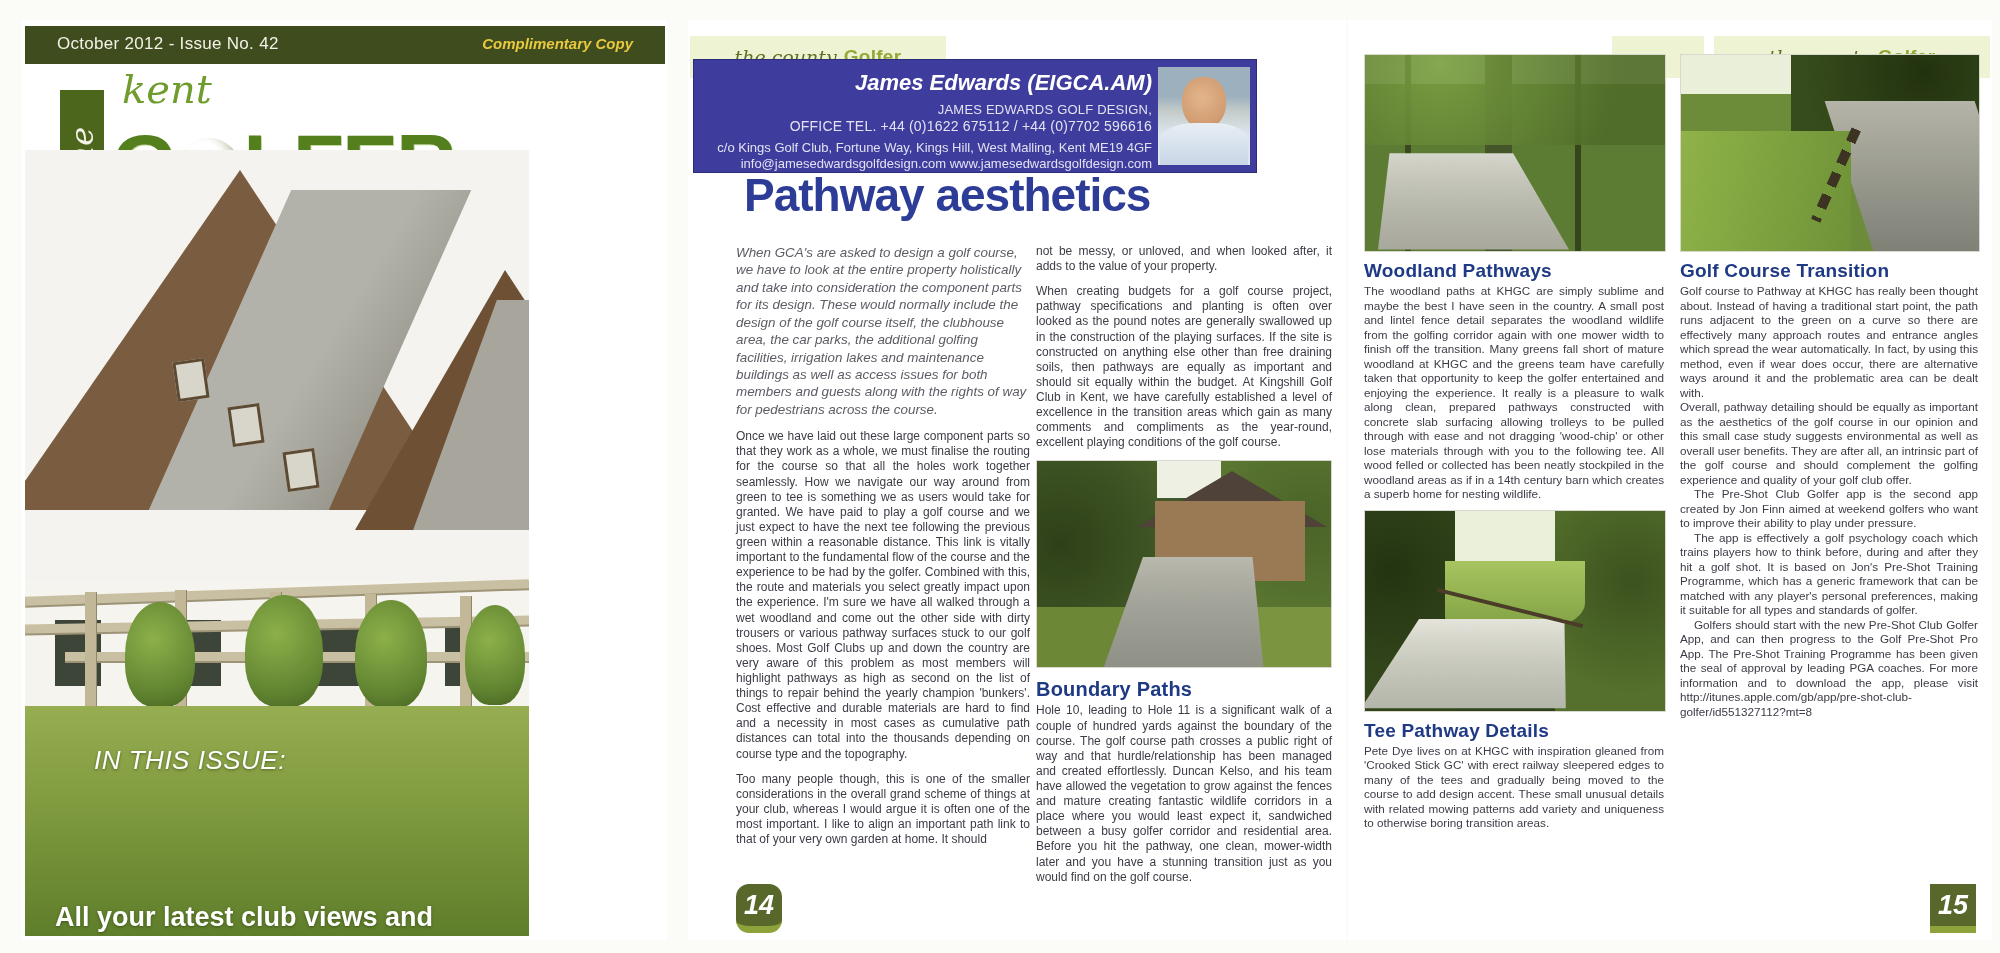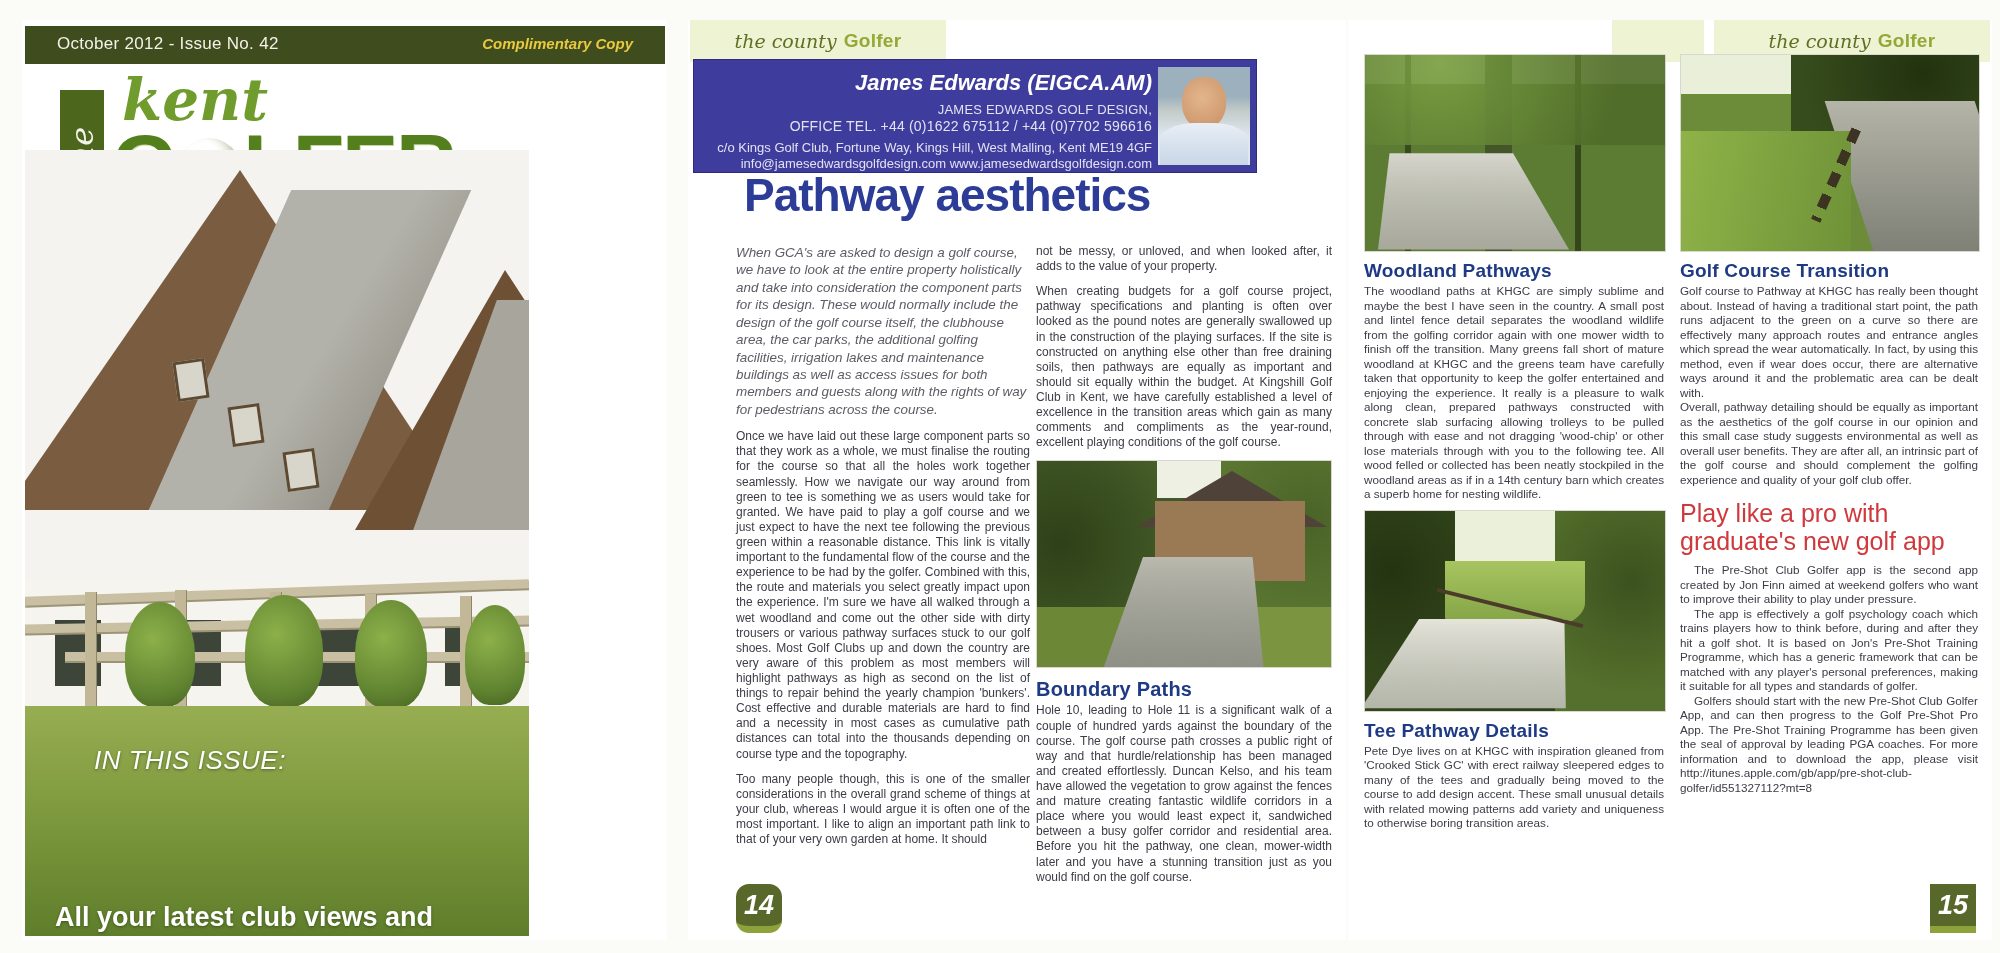--- a/index.html
+++ b/index.html
@@ -11,21 +11,21 @@
   .cover{left:22px;top:20px;width:645px;height:920px;}
   .cover-bar{position:absolute;left:3px;top:6px;width:640px;height:38px;background:#3f4c1d;}
   .cover-bar .issue{position:absolute;left:32px;top:8px;color:#f3f2e8;font-size:17px;letter-spacing:.3px;}
   .cover-bar .copy{position:absolute;right:32px;top:9px;color:#e9c93f;font-size:15px;font-style:italic;font-weight:bold;}
   .logo{position:absolute;left:38px;top:58px;width:420px;height:150px;}
   .logo-the{position:absolute;left:0;top:12px;width:44px;height:128px;background:#4c661c;}
   .logo-the span{position:absolute;left:-40px;top:44px;width:124px;text-align:center;color:#f5f4ea;
                  font-family:"DejaVu Serif",serif;font-style:italic;font-size:32px;
                  transform:rotate(-90deg);display:block;}
   .logo-kent{position:absolute;left:62px;top:-12px;color:#6f9c2c;font-family:"DejaVu Serif",serif;
-             font-style:italic;font-size:58px;font-weight:bold;}
+             font-style:italic;font-size:40px;font-weight:normal;}
   .logo-golfer{position:absolute;left:52px;top:44px;display:flex;align-items:flex-end;
                color:#53801d;font-size:84px;font-weight:bold;letter-spacing:-2px;line-height:1;
                text-shadow:1px 1px 0 #c8d8a4;}
   .golf-ball{width:64px;height:64px;border-radius:50%;margin:0 2px 4px 2px;
              background:radial-gradient(circle at 35% 30%,#ffffff 0 30%,#e4e8d6 60%,#aab49a 100%);
              background-color:#e8ead9;
              box-shadow:inset -4px -6px 10px rgba(90,100,60,.45);position:relative;}
   .golf-ball:after{content:"";position:absolute;inset:10px;border-radius:50%;
              background-image:radial-gradient(#b9c1a4 12%,transparent 13%);
              background-size:9px 9px;opacity:.8;}
@@ -49,21 +49,21 @@
   .pergola-post{position:absolute;width:11px;background:#c2b897;box-shadow:1px 0 0 #8f8668;}
   .bush{position:absolute;border-radius:50% 50% 40% 40%;
         background:radial-gradient(circle at 40% 35%,#8db04a,#5f8230 70%,#46621f);}
   .grass{position:absolute;left:0;top:556px;width:504px;height:230px;
          background:linear-gradient(#97ad52,#7f9a3e 45%,#5f7e2b);}
   .iti{position:absolute;left:30px;color:#ffffff;text-shadow:0 1px 3px rgba(30,50,10,.55);}
   .iti-label{top:595px;font-style:italic;font-size:26px;letter-spacing:.5px;margin-left:39px;}
   .iti-item{font-weight:bold;font-size:27px;line-height:1.15;width:450px;}
 
   
-  .county-band{position:absolute;top:0;height:42px;background:#eef3d4;display:flex;
+  .county-band{position:absolute;top:16px;height:42px;background:#eef3d4;display:flex;
                align-items:center;justify-content:center;white-space:nowrap;}
   .county-prefix{font-family:"DejaVu Serif",serif;font-style:italic;font-size:19px;color:#5f6f23;margin-right:7px;}
   .county-name{font-size:19px;font-weight:bold;color:#93a835;letter-spacing:.3px;}
   .body-text{color:#3b3c46;text-align:justify;}
   .sec-head{font-weight:bold;color:#1f3a85;letter-spacing:.2px;}
   .pagenum{position:absolute;width:46px;height:42px;background:#57682a;border-bottom:7px solid #8ea23c;
            color:#fff;font-style:italic;font-weight:bold;font-size:27px;text-align:center;line-height:42px;}
   .photo{position:relative;overflow:hidden;border:1px solid #d8d8d0;}
 
   
@@ -275,24 +275,20 @@
     <div class="p15-col2">
       <div class="photo photo-trans">
         <div class="trans-trees"></div>
         <div class="trans-path"></div>
         <div class="trans-grass"></div>
         <div class="trans-sleepers"></div>
       </div>
       <div class="sec-head">Golf Course Transition</div>
       <div class="body-text">Golf course to Pathway at KHGC has really been thought about.  Instead of having a traditional start point, the path runs adjacent to the green on a curve so there are effectively many approach routes and entrance angles which spread the wear automatically. In fact, by using this method, even if wear does occur, there are alternative ways around it and the problematic area can be dealt with.</div>
       <div class="body-text">Overall, pathway detailing should be equally as important as the aesthetics of the golf course in our opinion and this small case study suggests environmental as well as overall user benefits.  They are after all, an intrinsic part of the golf course and should complement the golfing experience and quality of your golf club offer.</div>
-      <div class="app-head">
-        <div>Play like a pro with</div>
-        <div>graduate's new golf app</div>
-      </div>
       <div class="body-text indent">The Pre-Shot Club Golfer app is the second app created by Jon Finn aimed at weekend golfers who want to improve their ability to play under pressure.</div>
       <div class="body-text indent">The app is effectively a golf psychology coach which trains players how to think before, during and after they hit a golf shot. It is based on Jon's Pre-Shot Training Programme, which has a generic framework that can be matched with any player's personal preferences, making it suitable for all types and standards of golfer.</div>
       <div class="body-text indent">Golfers should start with the new Pre-Shot Club Golfer App, and can then progress to the Golf Pre-Shot Pro App. The Pre-Shot Training Programme has been given the seal of approval by leading PGA coaches. For more information and to download the app, please visit http://itunes.apple.com/gb/app/pre-shot-club-golfer/id551327112?mt=8</div>
     </div>
 
     <div class="pagenum">15</div>
   </div>
 
 </div>
 

